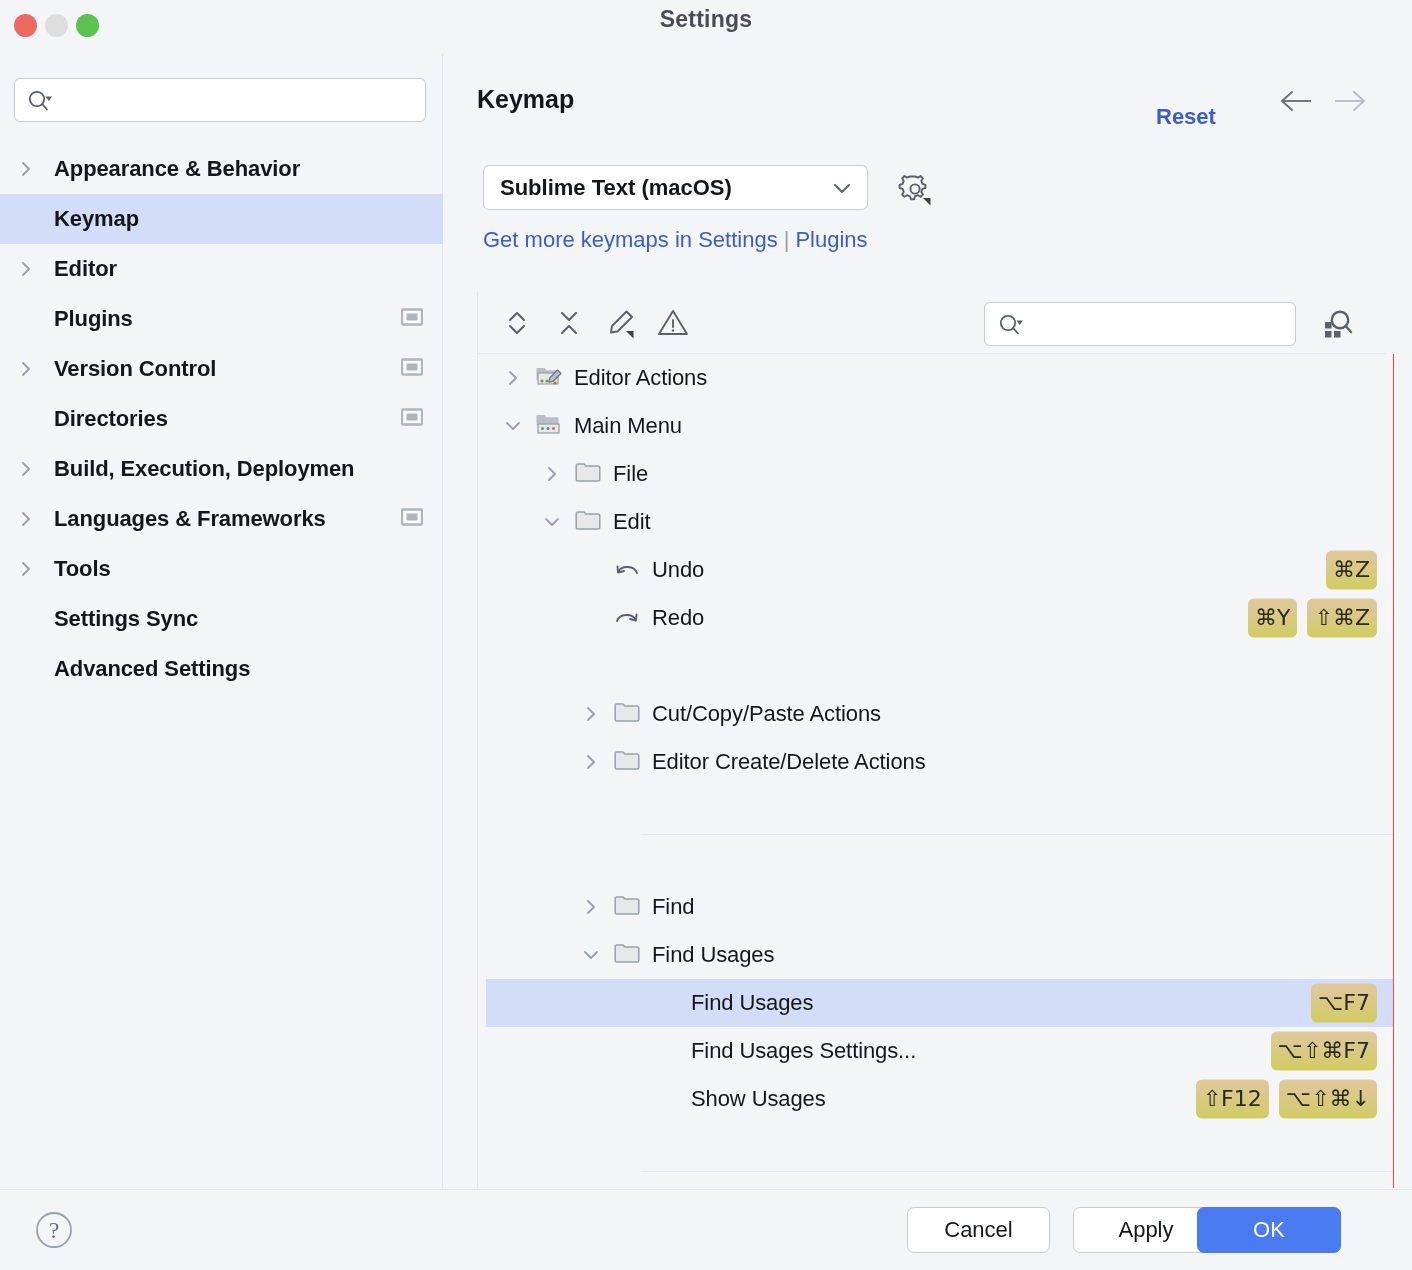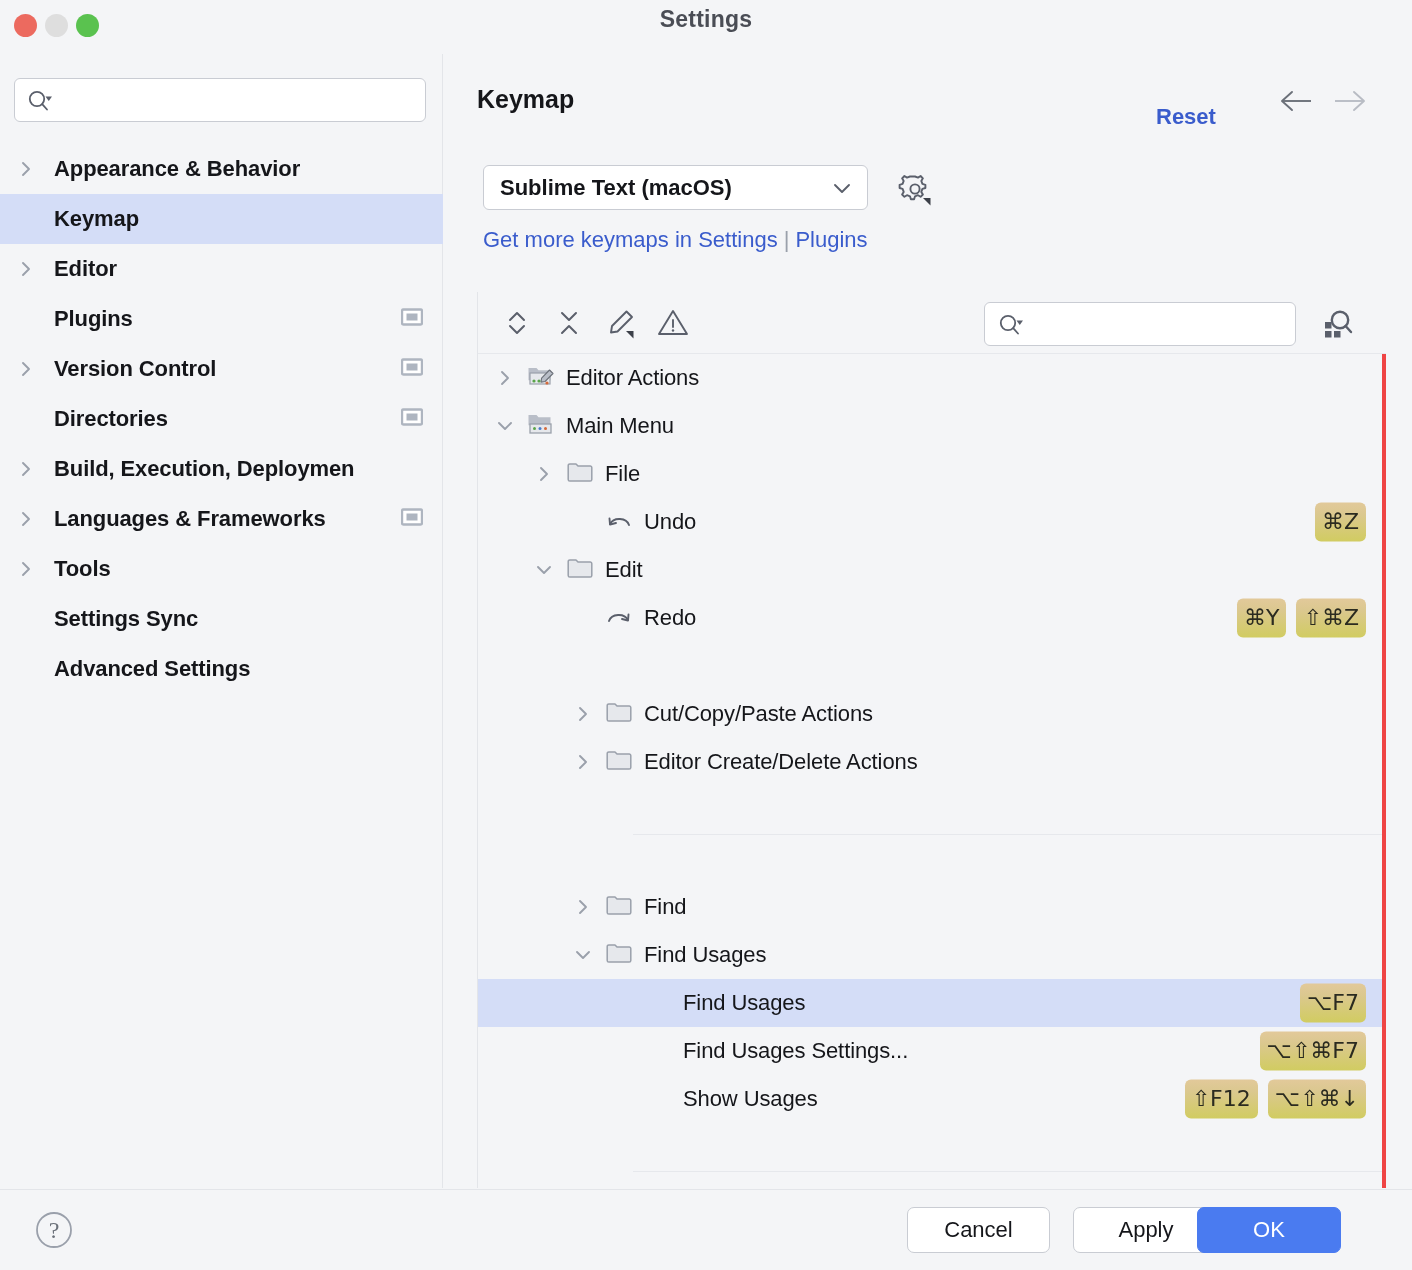--- a/index.html
+++ b/index.html
@@ -97,22 +97,22 @@
   .tb-icon.i2 { left: 126px; }
   .tb-icon.i3 { left: 178px; }
   .tree-search {
     position: absolute; left: 506px; top: 10px; width: 312px; height: 44px;
     background: #ffffff; border: 1px solid #c9ccd3; border-radius: 6px;
   }
   .tree-search .mag { left: 13px; top: 10px; }
   .find-shortcut-btn { position: absolute; left: 840px; top: 13px; cursor: pointer; }
 
   .tree-body {
-    position: absolute; left: 0; top: 62px; width: 908px; height: 834px;
-    border-right: 4px solid #ef4444;
+    position: absolute; left: 8px; top: 62px; width: 908px; height: 834px;
+    border-right: 1px solid #ef4444;
     overflow: hidden;
   }
   .tree-row {
     position: relative; height: 48px; display: flex; align-items: center;
     cursor: default;
   }
   .tree-row.selected { background: #d4ddf7; }
   .tree-row .caret { position: absolute; display: flex; align-items: center; }
   .tree-row .ticon { position: absolute; display: flex; align-items: center; }
   .tree-label {
@@ -395,43 +395,43 @@
               </svg>
             </span>
             <span class="ticon" style="left: 88px;">
               <span><svg width="28" height="24" viewBox="0 0 28 24">
                   <path d="M2.2 5.5 a1.6 1.6 0 0 1 1.6-1.6 h6.2 l2 2.2 h12.2 a1.6 1.6 0 0 1 1.6 1.6 v11.8 a1.6 1.6 0 0 1-1.6 1.6 h-20.4 a1.6 1.6 0 0 1-1.6-1.6 z" fill="#e6e8ec" stroke="#9aa0ab" stroke-width="1.5" stroke-linejoin="round"></path>
                 </svg></span>
             </span>
             <span class="tree-label" style="left: 127px;">File</span>
           </div>
           <div class="tree-row">
+            <span class="caret" style="left: 56px;">
+              <svg width="20" height="20" viewBox="0 0 20 20">
+                <polyline points="4,7 10,13 16,7" fill="none" stroke="#9aa0ab" stroke-width="1.9" stroke-linecap="round" stroke-linejoin="round"></polyline>
+              </svg>
+            </span>
+            <span class="ticon" style="left: 88px;">
+              <span><svg width="28" height="24" viewBox="0 0 28 24">
+                  <path d="M2.2 5.5 a1.6 1.6 0 0 1 1.6-1.6 h6.2 l2 2.2 h12.2 a1.6 1.6 0 0 1 1.6 1.6 v11.8 a1.6 1.6 0 0 1-1.6 1.6 h-20.4 a1.6 1.6 0 0 1-1.6-1.6 z" fill="#e6e8ec" stroke="#9aa0ab" stroke-width="1.5" stroke-linejoin="round"></path>
+                </svg></span>
+            </span>
+            <span class="tree-label" style="left: 127px;">Edit</span>
+          </div>
+          <div class="tree-row">
             <span class="ticon" style="left: 127px;">
               <span><svg width="28" height="24" viewBox="0 0 28 24">
                   <path d="M24 17 a10 8 0 0 0 -19 -1" fill="none" stroke="#5a5f6b" stroke-width="1.9" stroke-linecap="round"></path>
                   <polyline points="11,15 5,16.5 4.5,10.5" fill="none" stroke="#5a5f6b" stroke-width="1.9" stroke-linecap="round" stroke-linejoin="round"></polyline>
                 </svg></span>
             </span>
             <span class="tree-label" style="left: 166px;">Undo</span>
             <span class="keys">
               <span class="key">⌘Z</span>
             </span>
-          </div>
-          <div class="tree-row">
-            <span class="caret" style="left: 56px;">
-              <svg width="20" height="20" viewBox="0 0 20 20">
-                <polyline points="4,7 10,13 16,7" fill="none" stroke="#9aa0ab" stroke-width="1.9" stroke-linecap="round" stroke-linejoin="round"></polyline>
-              </svg>
-            </span>
-            <span class="ticon" style="left: 88px;">
-              <span><svg width="28" height="24" viewBox="0 0 28 24">
-                  <path d="M2.2 5.5 a1.6 1.6 0 0 1 1.6-1.6 h6.2 l2 2.2 h12.2 a1.6 1.6 0 0 1 1.6 1.6 v11.8 a1.6 1.6 0 0 1-1.6 1.6 h-20.4 a1.6 1.6 0 0 1-1.6-1.6 z" fill="#e6e8ec" stroke="#9aa0ab" stroke-width="1.5" stroke-linejoin="round"></path>
-                </svg></span>
-            </span>
-            <span class="tree-label" style="left: 127px;">Edit</span>
           </div>
           <div class="tree-row">
             <span class="ticon" style="left: 127px;">
               <span><svg width="28" height="24" viewBox="0 0 28 24">
                   <path d="M4 17 a10 8 0 0 1 19 -1" fill="none" stroke="#5a5f6b" stroke-width="1.9" stroke-linecap="round"></path>
                   <polyline points="17,15 23,16.5 23.5,10.5" fill="none" stroke="#5a5f6b" stroke-width="1.9" stroke-linecap="round" stroke-linejoin="round"></polyline>
                 </svg></span>
             </span>
             <span class="tree-label" style="left: 166px;">Redo</span>
             <span class="keys">

